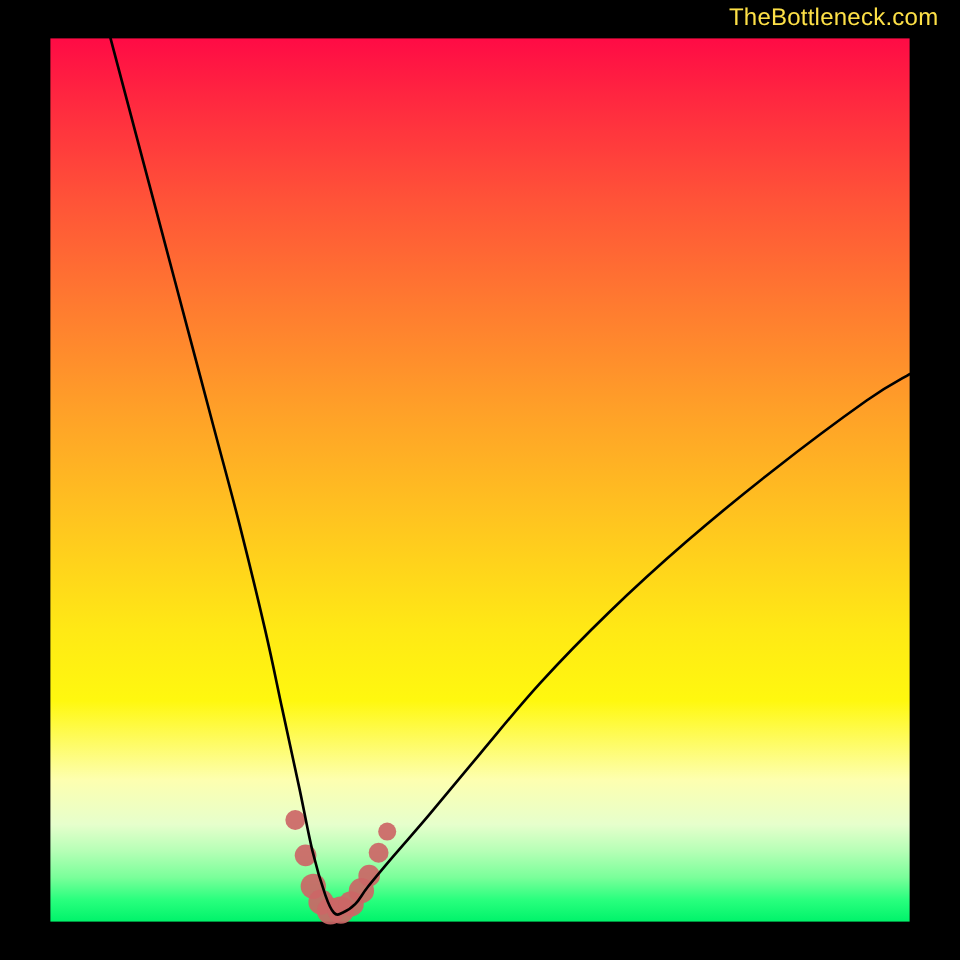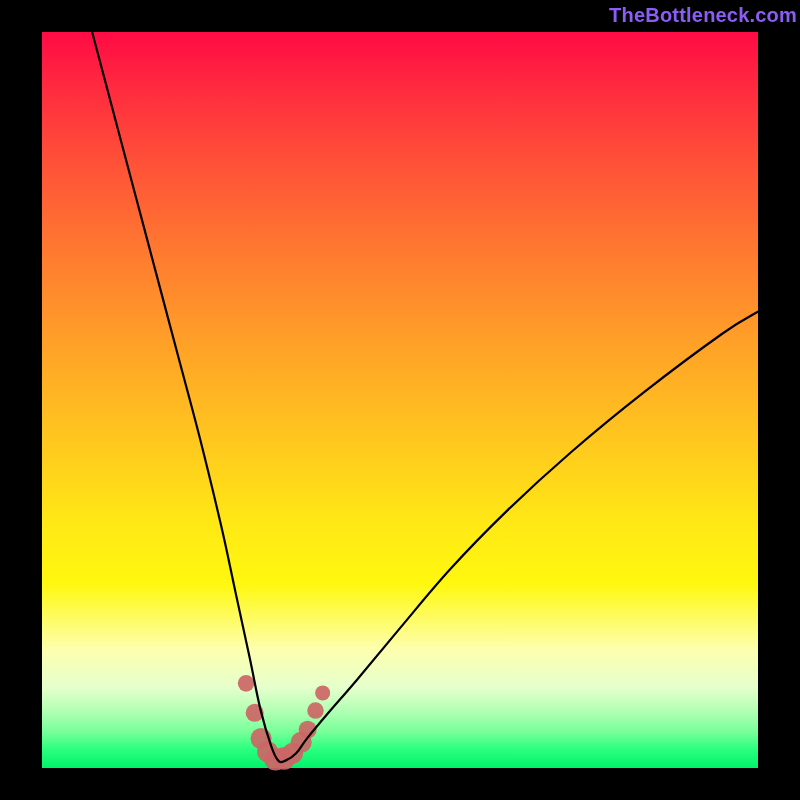--- a/index.html
+++ b/index.html
@@ -38,24 +38,24 @@
       #e6ffcc 89%,
       #b6ffb6 92%,
       #7aff9a 95%,
       #2aff7e 97.5%,
       #00f36a 100%
     );
   }
   .watermark {
     position: absolute;
     top: 4px;
-    right: 3px;
-    color: #8b5cf6;
+    right: 18px;
+    color: #fde047;
     font-size: 20px;
-    font-weight: 700;
+    font-weight: 400;
     letter-spacing: 0.2px;
     user-select: none;
   }
   svg.curve {
     position: absolute;
     left: 0;
     top: 0;
     width: 716px;
     height: 736px;
     overflow: visible;

